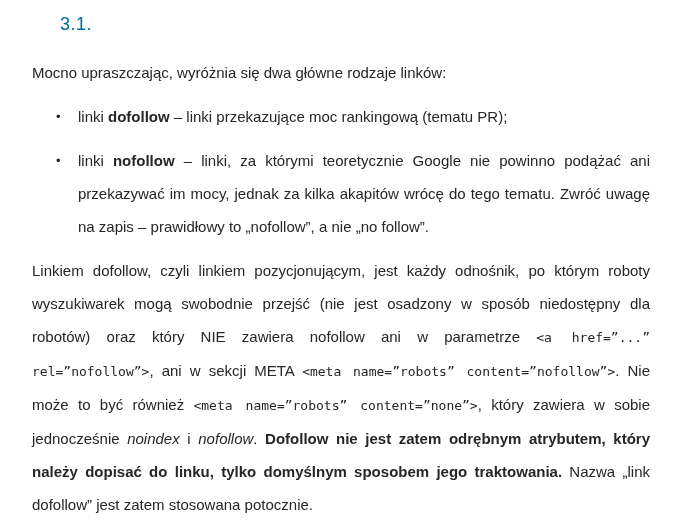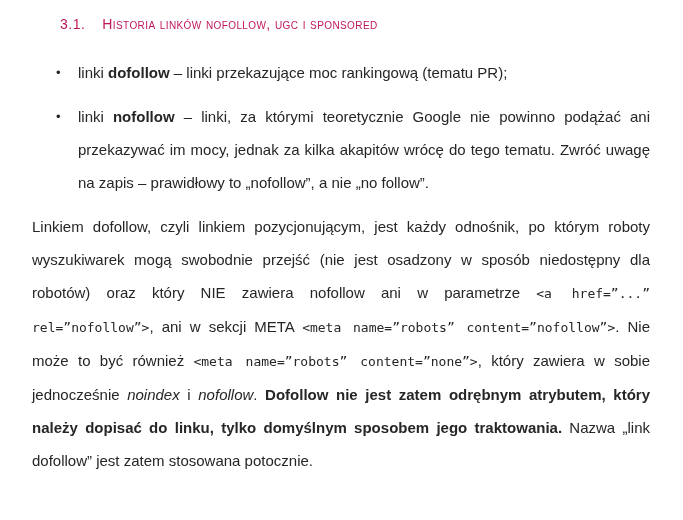--- a/index.html
+++ b/index.html
@@ -15,24 +15,24 @@
     background: #ffffff;
     padding: 10px 33px 0 32px;
     overflow: hidden;
     font-family: "Liberation Sans", sans-serif;
     color: #262626;
   }
   .heading {
     display: flex;
     align-items: baseline;
     margin: 0 0 18px 28px;
-    font-size: 14px;
+    font-size: 18px;
     line-height: 28px;
     font-weight: 400;
-    color: #be185d;
+    color: #0369a1;
   }
   .heading-number {
     margin-right: 17px;
     letter-spacing: 0.5px;
   }
   .heading-text {
     font-variant: small-caps;
     letter-spacing: 0.4px;
   }
   .para {
@@ -76,23 +76,23 @@
     font-size: 13px;
   }
 </style>
 </head>
 <body>
 
 <div class="page">
 
   <h2 class="heading">
     <span class="heading-number">3.1.</span>
-    <span class="heading-text">Historia linków nofollow, ugc i sponsored</span>
   </h2>
 
+  <p class="para intro"><span class="run-normal">Mocno upraszczając, wyróżnia się dwa główne rodzaje linków:</span></p>
 
   <ul class="bullet-list">
     <li class="bullet-item">
       <span class="bullet-marker">•</span>
       <span class="bullet-text"><span class="run-normal">linki </span><span class="run-bold">dofollow</span><span class="run-normal"> – linki przekazujące moc rankingową (tematu PR);</span></span>
     </li>
     <li class="bullet-item">
       <span class="bullet-marker">•</span>
       <span class="bullet-text"><span class="run-normal">linki </span><span class="run-bold">nofollow</span><span class="run-normal"> – linki, za którymi teoretycznie Google nie powinno podążać ani przekazywać im mocy, jednak za kilka akapitów wrócę do tego tematu. Zwróć uwagę na zapis – prawidłowy to „nofollow”, a nie „no follow”.</span></span>
     </li>

